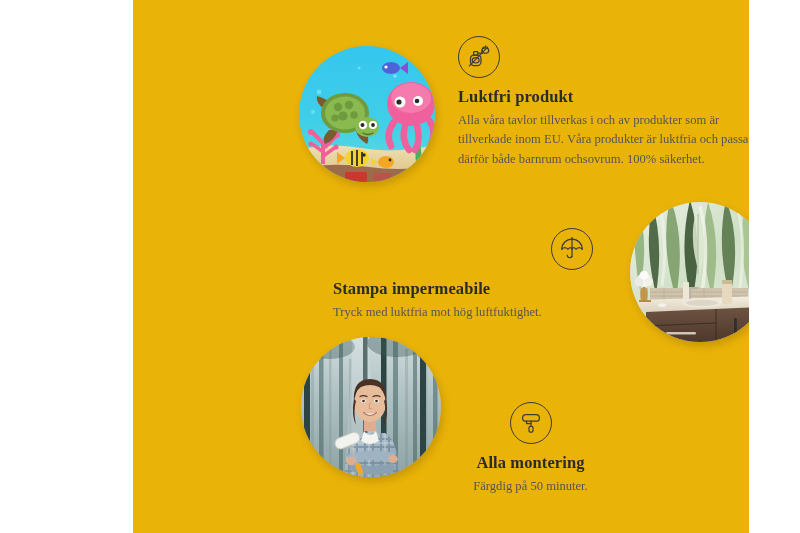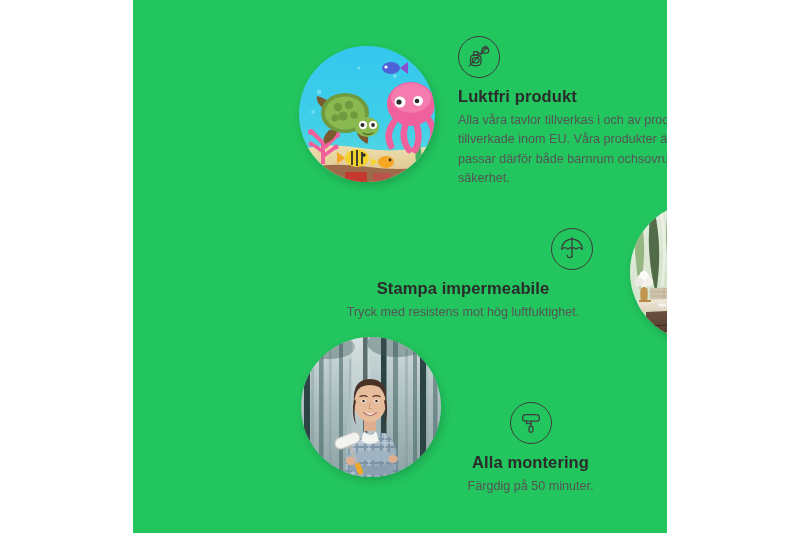--- a/index.html
+++ b/index.html
@@ -18,24 +18,25 @@
     width: 800px;
     height: 533px;
     background: #ffffff;
   }
 
   
   #panel {
     position: absolute;
     left: 133px;
     top: 0px;
-    width: 534px;
+    width: 616px;
     height: 533px;
-    background: #22c55e;
+    background: #eab308;
     overflow: hidden;
+    font-family: Liberation Serif, serif;
   }
 
   
   .feature {
     position: absolute;
   }
   .feature-icon {
     width: 42px;
     height: 42px;
     border-radius: 50%;
@@ -58,21 +59,21 @@
   }
   .feature-body {
     font-size: 12.6px;
     color: #555555;
     line-height: 1.55;
     margin-top: 4px;
   }
 
   
   .align-left   { text-align: left; }
-  .align-right  { text-align: center; }
+  .align-right  { text-align: left; }
   .align-center { text-align: center; }
   .align-right  .feature-icon  { margin-left: auto; }
   .align-center .feature-icon  { margin-left: auto; margin-right: auto; }
 
   
   .photo-circle {
     position: absolute;
     border-radius: 50%;
     overflow: hidden;
     box-shadow: 2px 4px 9px rgba(0,0,0,0.16);
@@ -334,21 +335,21 @@
 
           <path d="M13 3 V13.2"></path>
           <path d="M13 13.2 V20.4"></path>
 
           <path d="M13 20.4 A2.6 2.6 0 0 1 8.2 19.2"></path>
 
           <path d="M13 3 V1.6"></path>
         </svg>
       </div>
       <div class="feature-title">Stampa impermeabile</div>
-      <div class="feature-body">Tryck med resistens mot hög luftfuktighet.</div>
+      <div class="feature-body">Tryck med luktfria mot hög luftfuktighet.</div>
     </div>
 
     <div class="photo-circle" id="photo-3">
       <svg viewBox="0 0 140 140" preserveAspectRatio="xMidYMid slice">
         <defs>
           <linearGradient id="forestGrad" x1="0" y1="0" x2="0" y2="1">
             <stop offset="0%" stop-color="#cfdbdb"></stop>
             <stop offset="45%" stop-color="#aec0c2"></stop>
             <stop offset="100%" stop-color="#8ea3a5"></stop>
           </linearGradient>

